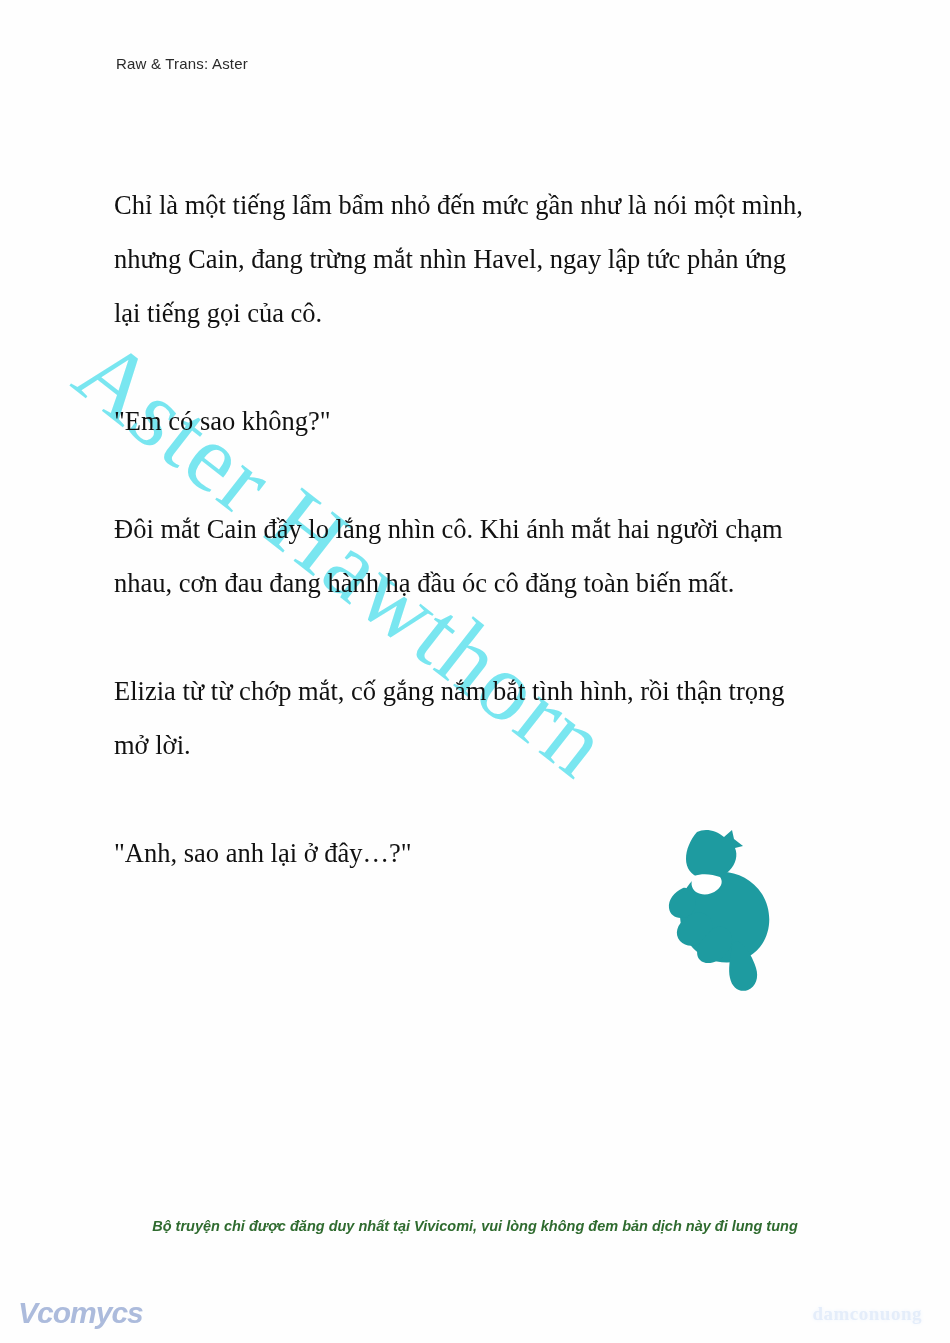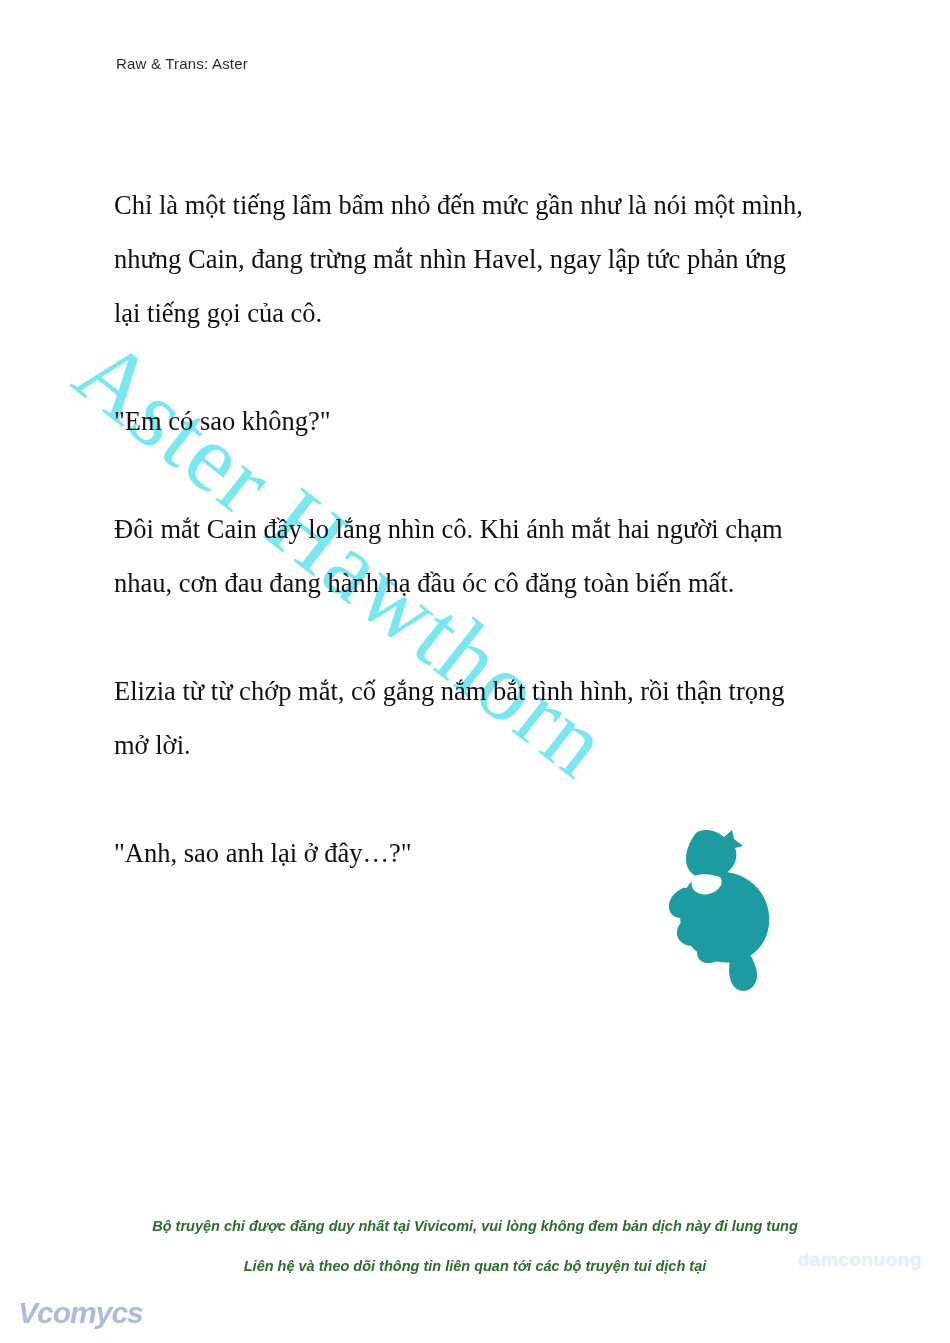--- a/index.html
+++ b/index.html
@@ -118,22 +118,22 @@
     font-style: italic;
     letter-spacing: -1px;
     color: #7b93c8;
     text-align: right;
   }
 
   
   .corner-watermark {
     position: absolute;
     right: 28px;
-    top: 1249px;
-    font-family: Liberation Sans, sans-serif;
+    top: 1303px;
+    font-family: Liberation Serif, serif;
     font-size: 19px;
     font-weight: bold;
     letter-spacing: 0.5px;
     color: #e4edfa;
     text-shadow: 0 0 4px #eef4fc;
     white-space: nowrap;
   }
 </style>
 </head>
 <body>
@@ -179,21 +179,20 @@
   <div class="body-text">
     <p class="para">Chỉ là một tiếng lẩm bẩm nhỏ đến mức gần như là nói một mình, nhưng Cain, đang trừng mắt nhìn Havel, ngay lập tức phản ứng lại tiếng gọi của cô.</p>
     <p class="para">"Em có sao không?"</p>
     <p class="para">Đôi mắt Cain đầy lo lắng nhìn cô. Khi ánh mắt hai người chạm nhau, cơn đau đang hành hạ đầu óc cô đăng toàn biến mất.</p>
     <p class="para">Elizia từ từ chớp mắt, cố gắng nắm bắt tình hình, rồi thận trọng mở lời.</p>
     <p class="para">"Anh, sao anh lại ở đây…?"</p>
   </div>
 
   <div class="footer">
     <div class="footer-line">Bộ truyện chỉ được đăng duy nhất tại Vivicomi, vui lòng không đem bản dịch này đi lung tung</div>
-    <div class="footer-line">Liên hệ và theo dõi thông tin liên quan tới các bộ truyện tui dịch tại</div>
   </div>
 
   <div class="logo">
     <span class="logo-text">Vcomycs</span>
   </div>
 
   <div class="corner-watermark">damconuong</div>
 
 </div>
 

